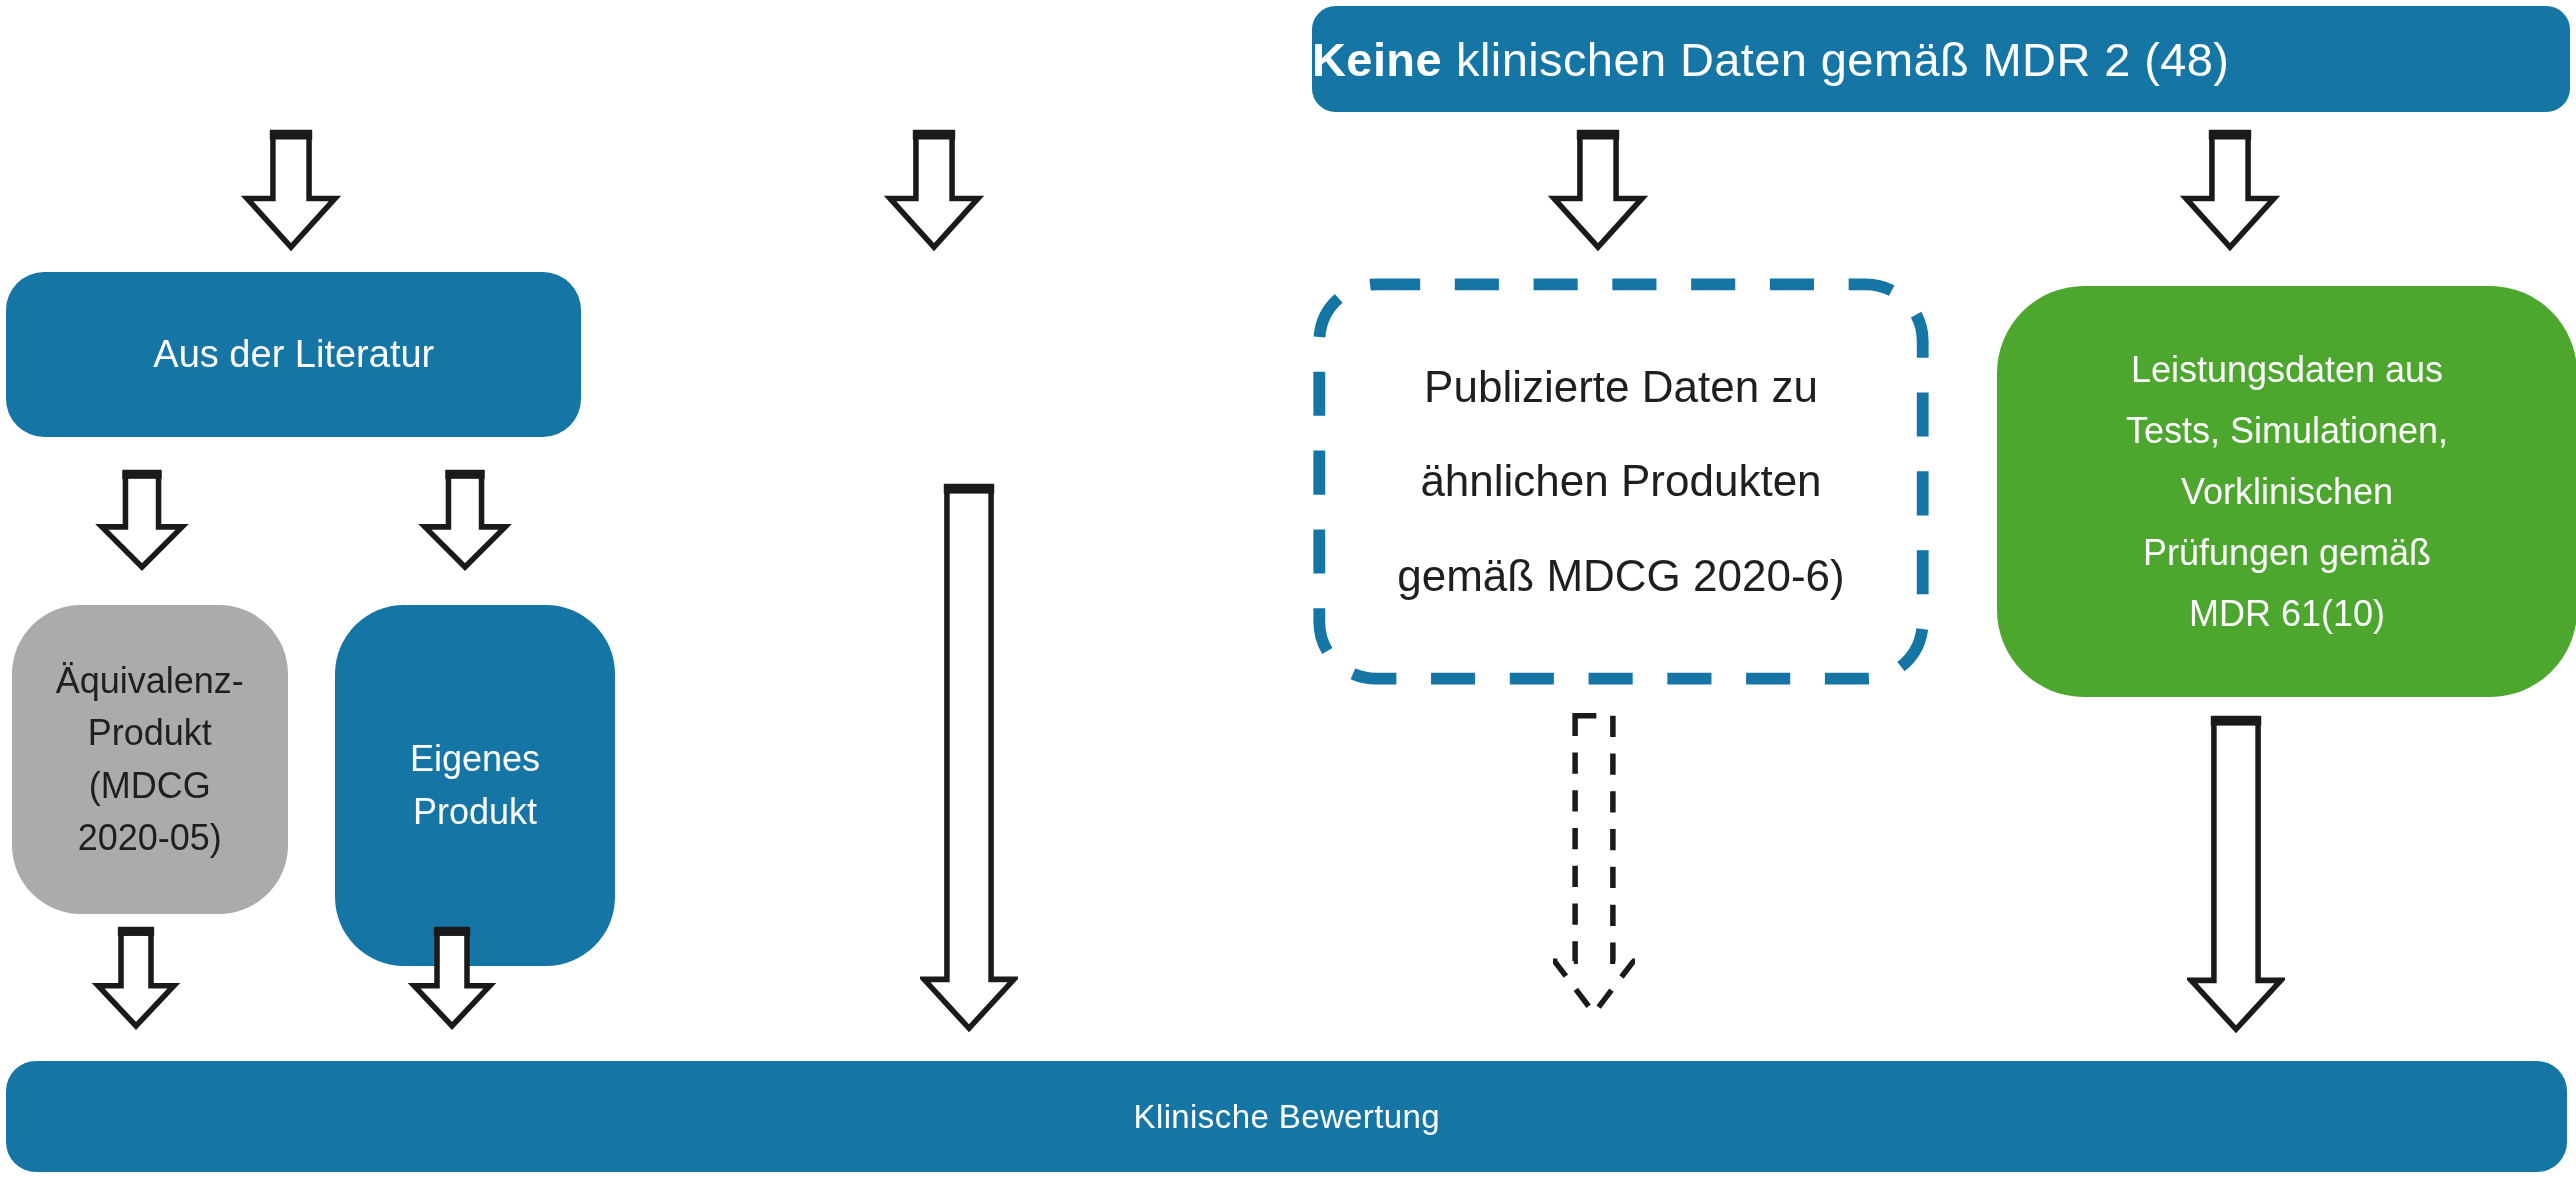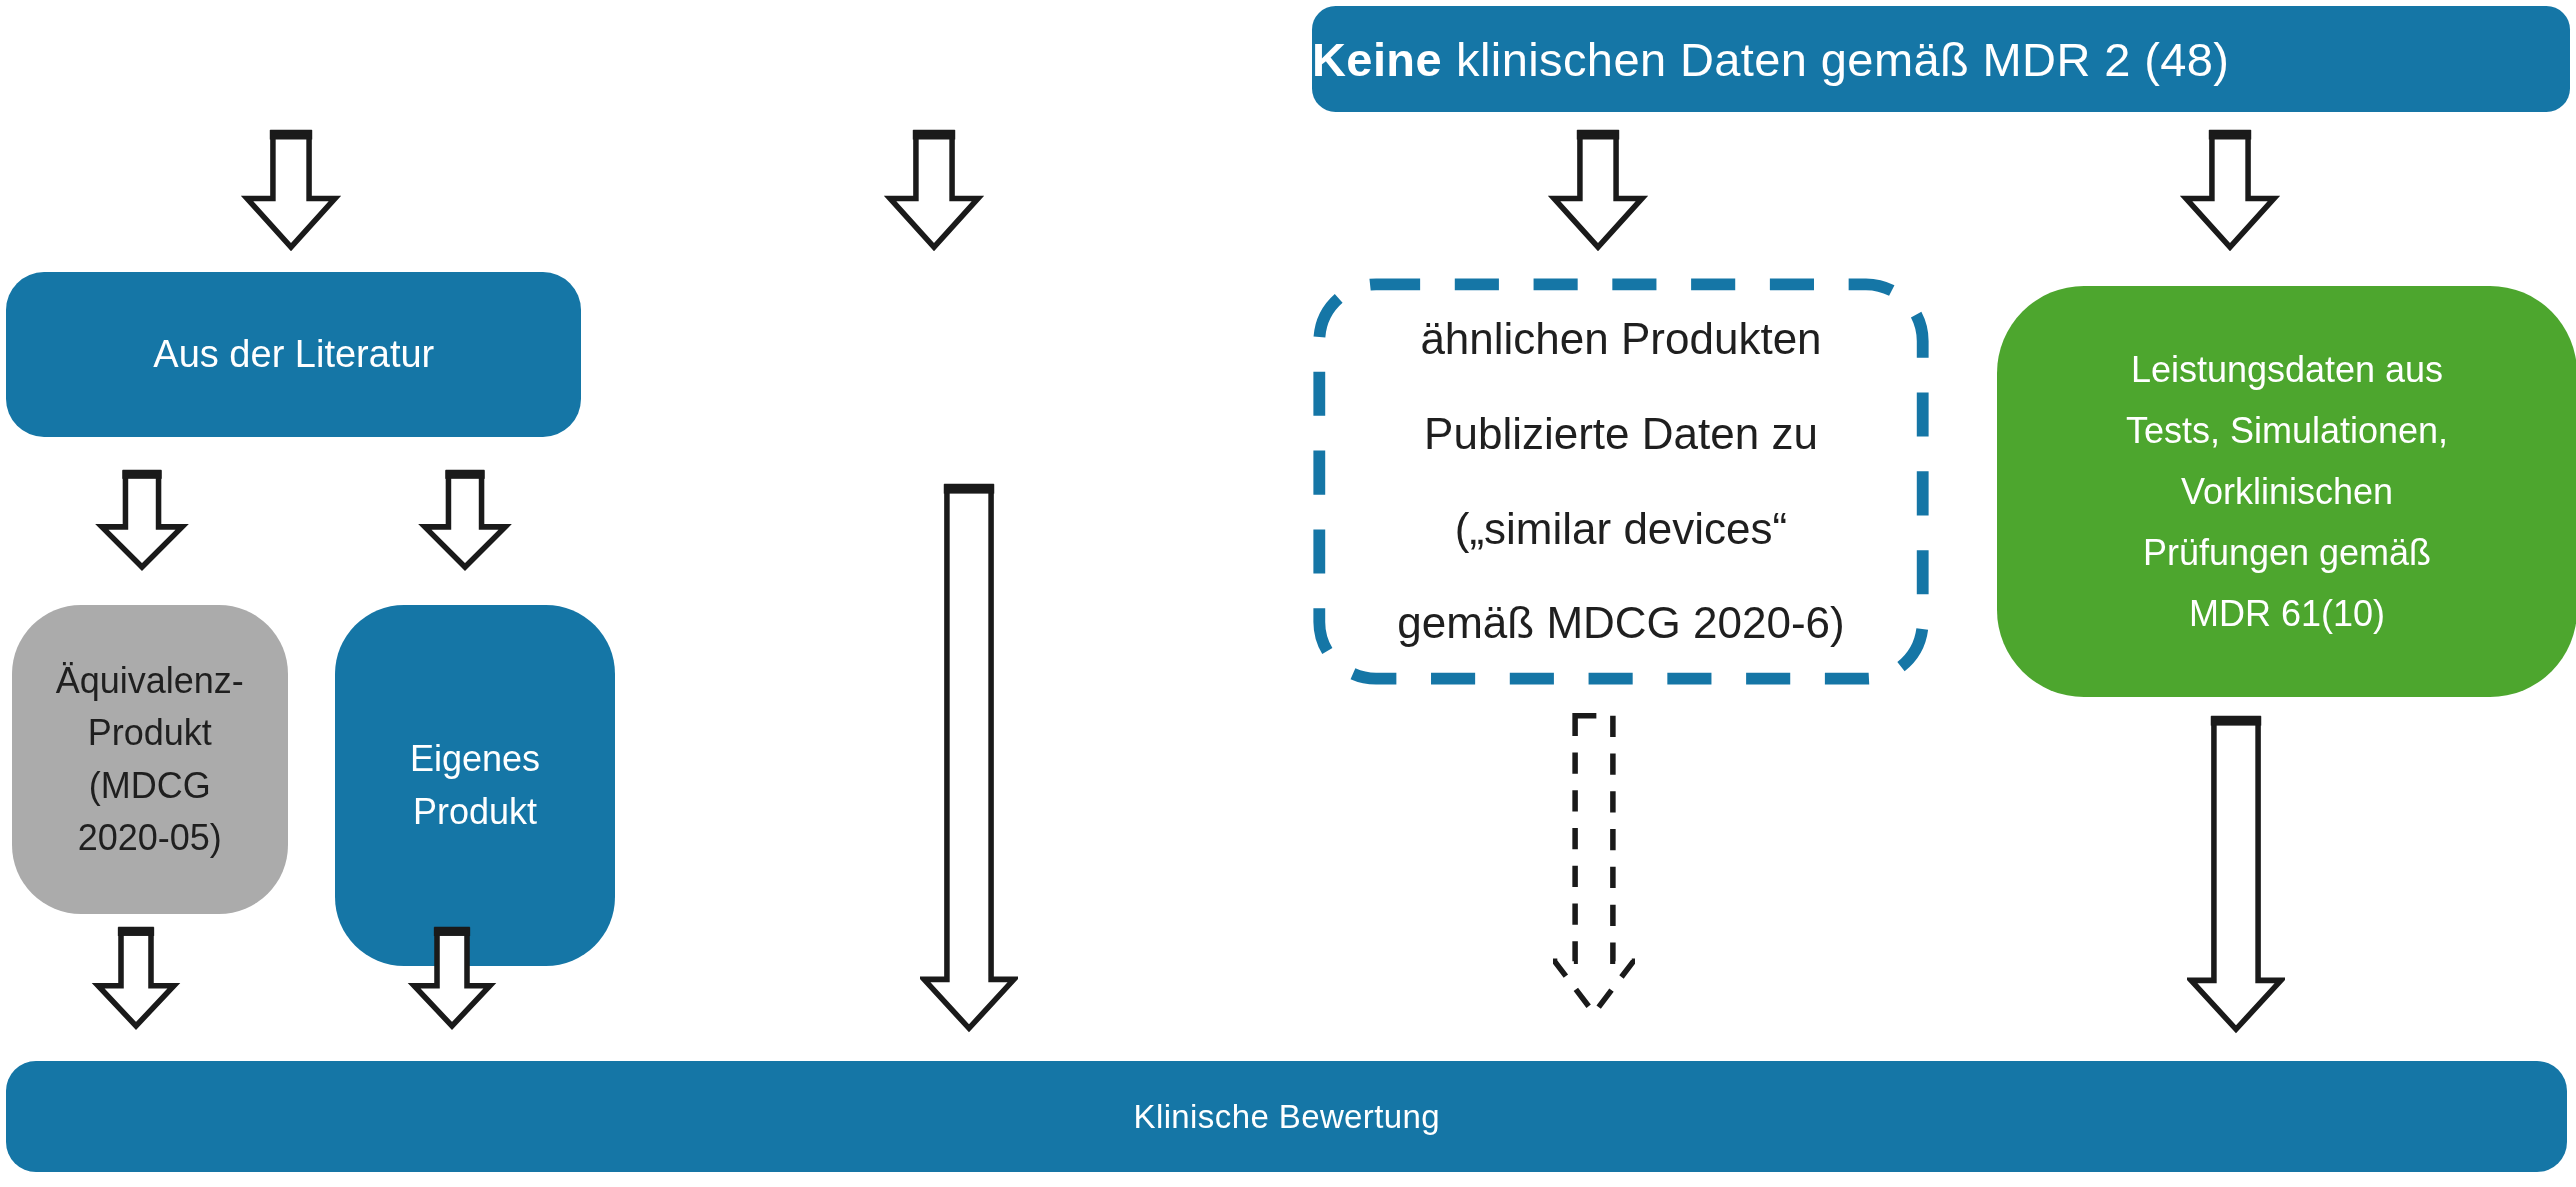--- a/index.html
+++ b/index.html
@@ -136,23 +136,22 @@
   <div class="abs box blue-box lit-box" style="left:6.3px; top:272px; width:575px; height:165px;">
     <span>Aus der Literatur</span>
   </div>
 
 
   <div class="abs box dashed-box dashed-lines" style="left:1313px; top:278px; width:616px; height:407px;">
     <svg class="border-svg" viewBox="0 0 782 516" preserveAspectRatio="none">
       <rect class="dashed-border-rect" x="8" y="8" width="766" height="500" rx="72" ry="72"></rect>
     </svg>
     <div class="content">
+      <div>Publizierte Daten zu</div>
       <div>ähnlichen Produkten</div>
-      <div>Publizierte Daten zu</div>
-      <div>(„similar devices“</div>
       <div>gemäß MDCG 2020-6)</div>
     </div>
   </div>
 
   <div class="abs box green-box green-lines" style="left:1997px; top:286px; width:580px; height:411px;">
     <div>Leistungsdaten aus</div>
     <div>Tests, Simulationen,</div>
     <div>Vorklinischen</div>
     <div>Prüfungen gemäß</div>
     <div>MDR 61(10)</div>

